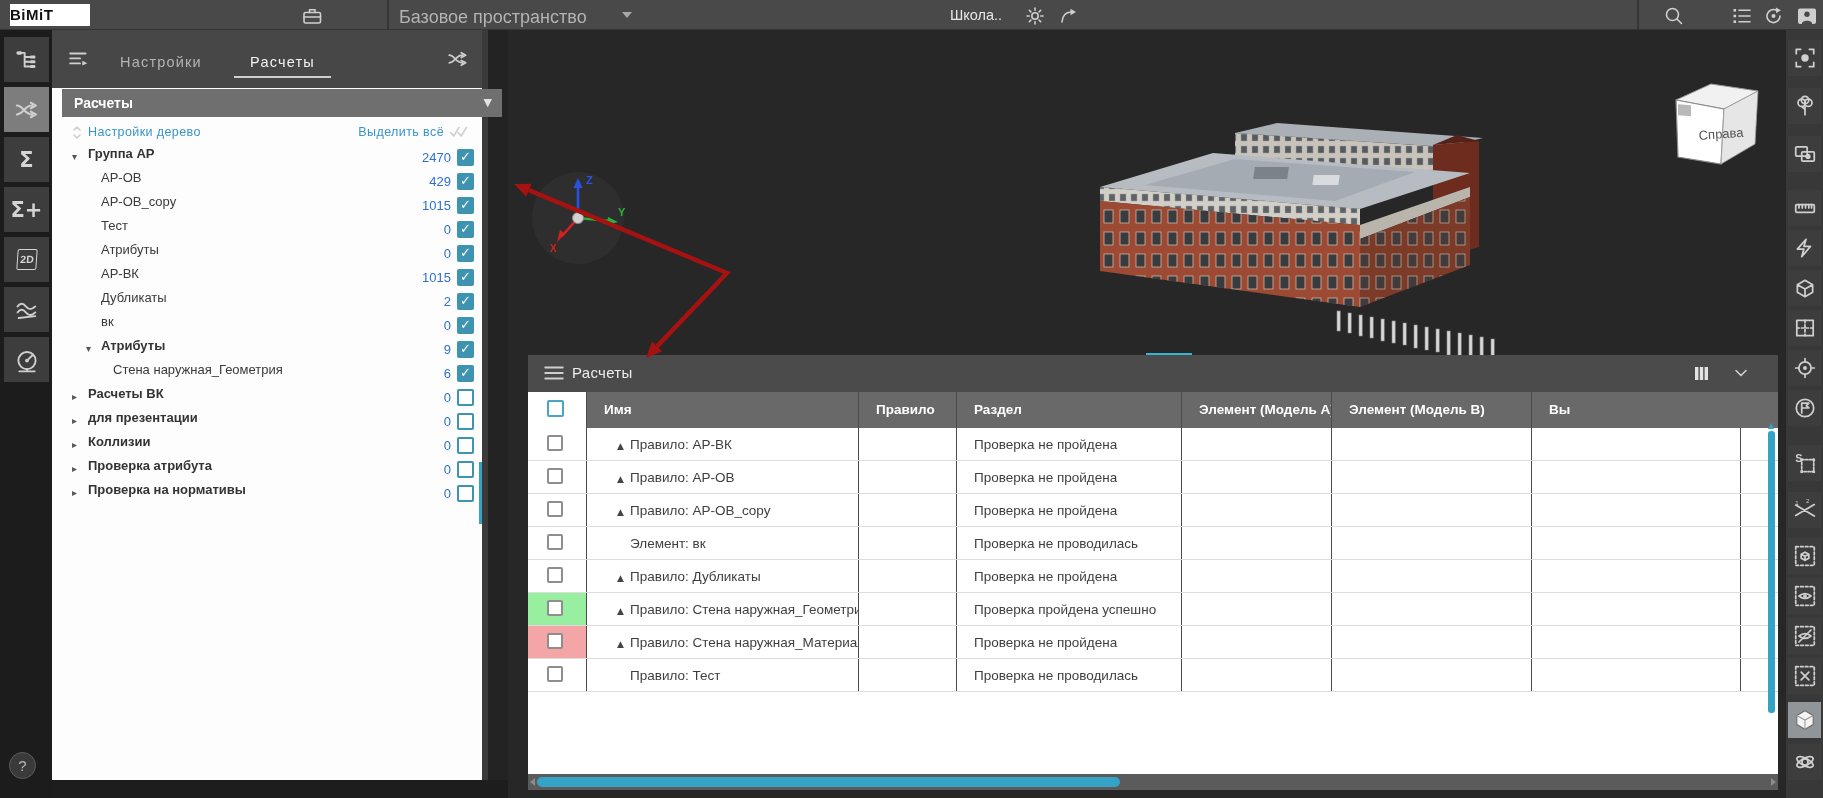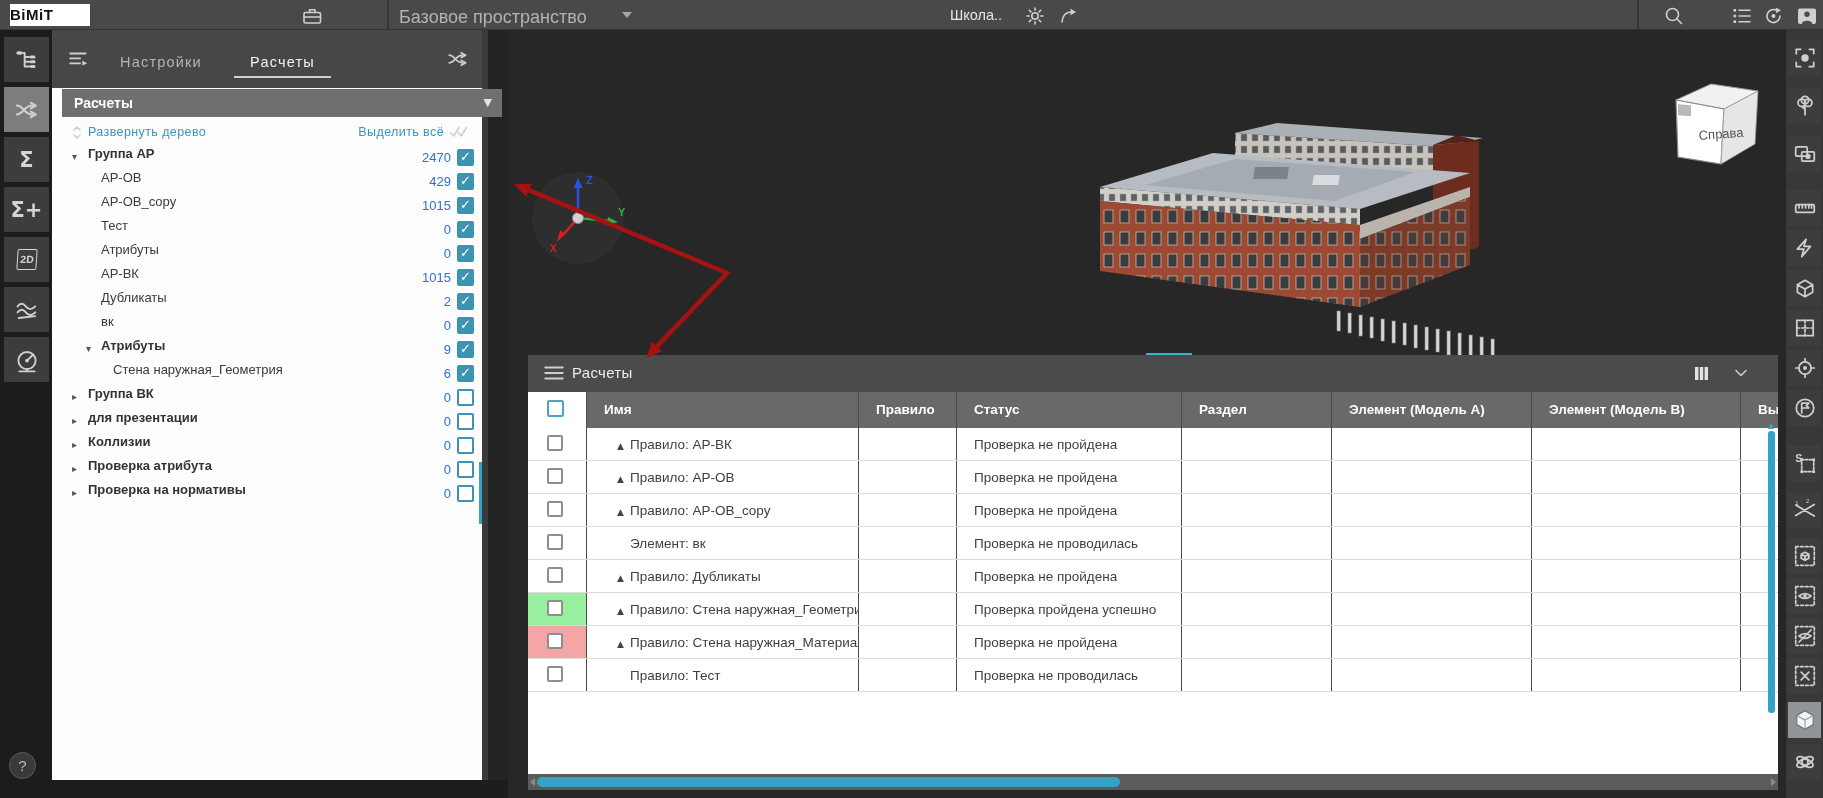--- a/index.html
+++ b/index.html
@@ -241,21 +241,21 @@
       <span class="chev">▼</span>
     </div>
     <div class="treelinks">
       <span class="tl-ic-l">
         <svg width="14" height="17" viewBox="0 0 14 17">
             <g class="ic" stroke="#3795c9" stroke-width="1.7">
               <path d="M4,6 L7,3 L10,6 M4,11 L7,14 L10,11"></path>
             </g>
           </svg>
       </span>
-      <span class="tl-left">Развернуть дерево</span>
+      <span class="tl-left">Настройки дерево</span>
       <span class="tl-right">Выделить всё</span>
       <span class="tl-ic-r">
         <svg width="21" height="13" viewBox="0 0 21 13">
             <g class="ic" stroke="#3795c9" stroke-width="1.7">
               <path d="M1.5,6.5 l3.2,3.5 L10,1.5 M9,6.5 l3.2,3.5 L17.5,1.5"></path>
             </g>
           </svg>
       </span>
     </div>
     <div class="tree">
@@ -306,21 +306,21 @@
           <span class="tcount">9</span>
           <span class="cb on"></span>
         </div>
       <div class="trow lvl3">
           <span class="tlabel">Стена наружная_Геометрия</span>
           <span class="tcount">6</span>
           <span class="cb on"></span>
         </div>
       <div class="trow lvl1 bold">
           <span class="exp closed"></span>
-          <span class="tlabel">Группа ВК</span>
+          <span class="tlabel">Расчеты ВК</span>
           <span class="tcount">0</span>
           <span class="cb"></span>
         </div>
       <div class="trow lvl1 bold">
           <span class="exp closed"></span>
           <span class="tlabel">для презентации</span>
           <span class="tcount">0</span>
           <span class="cb"></span>
         </div>
       <div class="trow lvl1 bold">
@@ -457,21 +457,20 @@
             <path class="ic" stroke="#e3e3e3" stroke-width="2" d="M4,6.5 L9,11.5 L14,6.5"></path>
           </svg>
       </div>
     </div>
     <div class="thead grid">
       <div class="hcb">
           <span class="cbq"></span>
         </div>
       <div>Имя</div>
       <div>Правило</div>
-      <div>Статус</div>
       <div>Раздел</div>
       <div>Элемент (Модель A)</div>
       <div>Элемент (Модель B)</div>
       <div>Вы</div>
     </div>
     <div class="tbody">
       <div class="row grid">
           <div class="c-cb">
             <span class="rcb"></span>
           </div>

